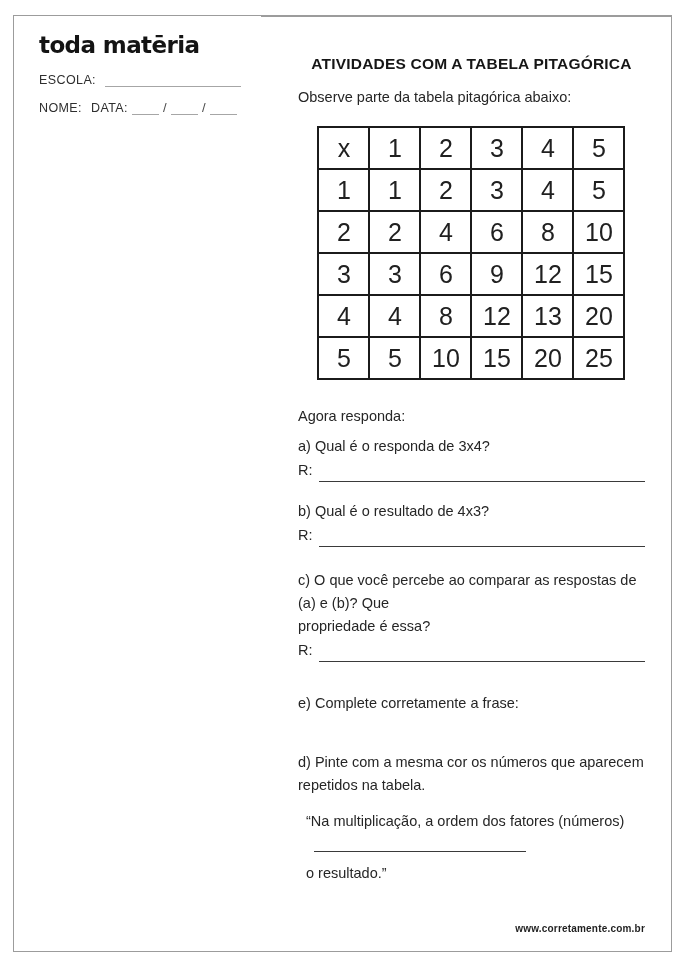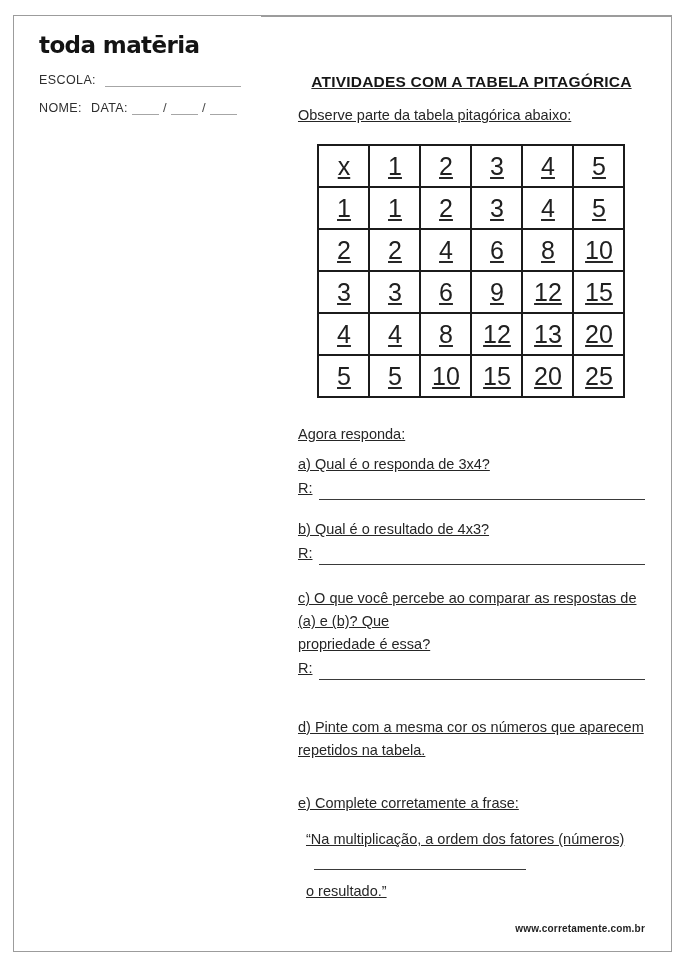--- a/index.html
+++ b/index.html
@@ -37,22 +37,22 @@
   .date-group { display:flex; align-items:flex-end; margin-left:0; white-space:nowrap; }
   .date-blank {
     display:inline-block; width:27px; height:4px;
     border-bottom:1.6px solid #a6a6a6; margin:0 4px;
   }
   .date-sep { color:#4a4a4a; font-size:13px; }
   
   .content {
     flex:1; position:relative;
     border-top:1.6px solid #9c9c9c;
-    padding:38px 26px 0 37px;
-    font-size:14.5px; line-height:23px; color:#262626;text-decoration:underline;
+    padding:20px 26px 0 37px;
+    font-size:14.5px; line-height:23px; color:#262626;
   }
   .title {
     margin-top:15px; text-align:center;
     font-size:15.5px; font-weight:bold; letter-spacing:0.2px; color:#161616;
   }
   .intro { margin-top:11px; }
   
   table.pyt { border-collapse:collapse; margin:17px auto 0; }
   table.pyt td {
     width:51px; height:42px;
@@ -184,23 +184,23 @@
 
     <p class="question q-c">
       <span>c) O que você percebe ao comparar as respostas de (a) e (b)? Que</span><br>
       <span>propriedade é essa?</span>
     </p>
     <div class="answer-line">
       <span class="r-label">R:</span>
       <span class="rule"></span>
     </div>
 
+    <p class="question q-e">e) Complete corretamente a frase:</p>
+
     <p class="question q-d">d) Pinte com a mesma cor os números que aparecem repetidos na tabela.</p>
-
-    <p class="question q-e">e) Complete corretamente a frase:</p>
 
     <p class="quote">
       <span>“Na multiplicação, a ordem dos fatores (números)</span>
       <span class="quote-blank"></span>
       <span class="quote-after">o resultado.”</span>
     </p>
 
     <div class="site-footer">www.corretamente.com.br</div>
   </div>
 

